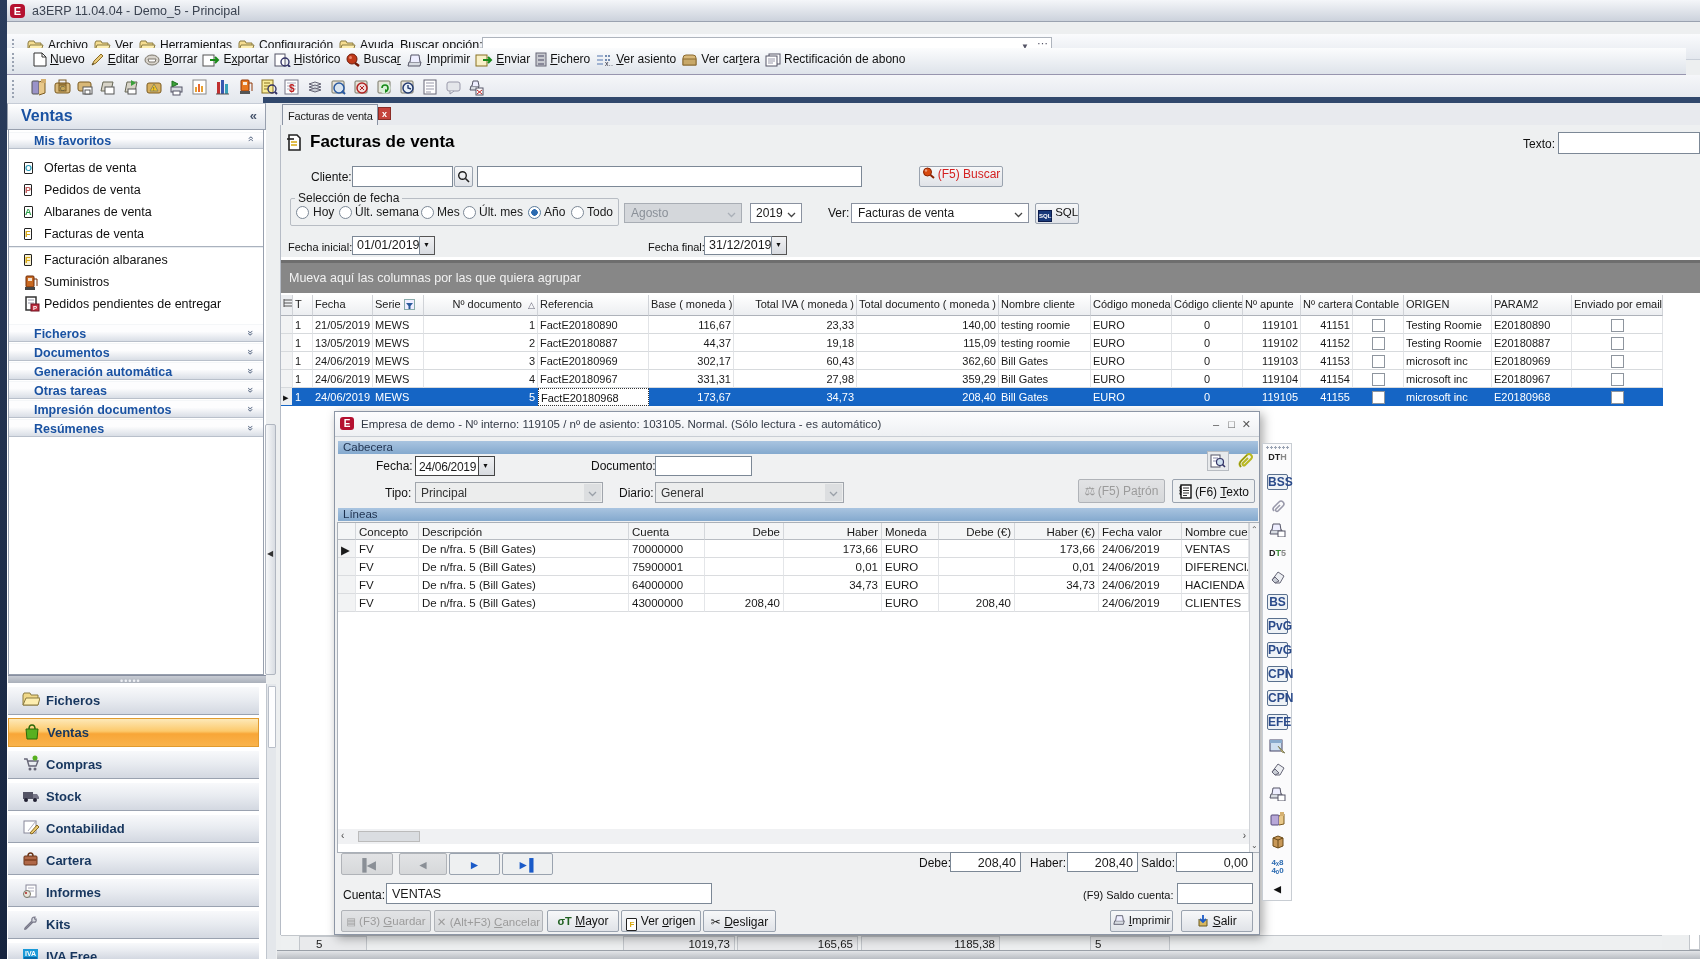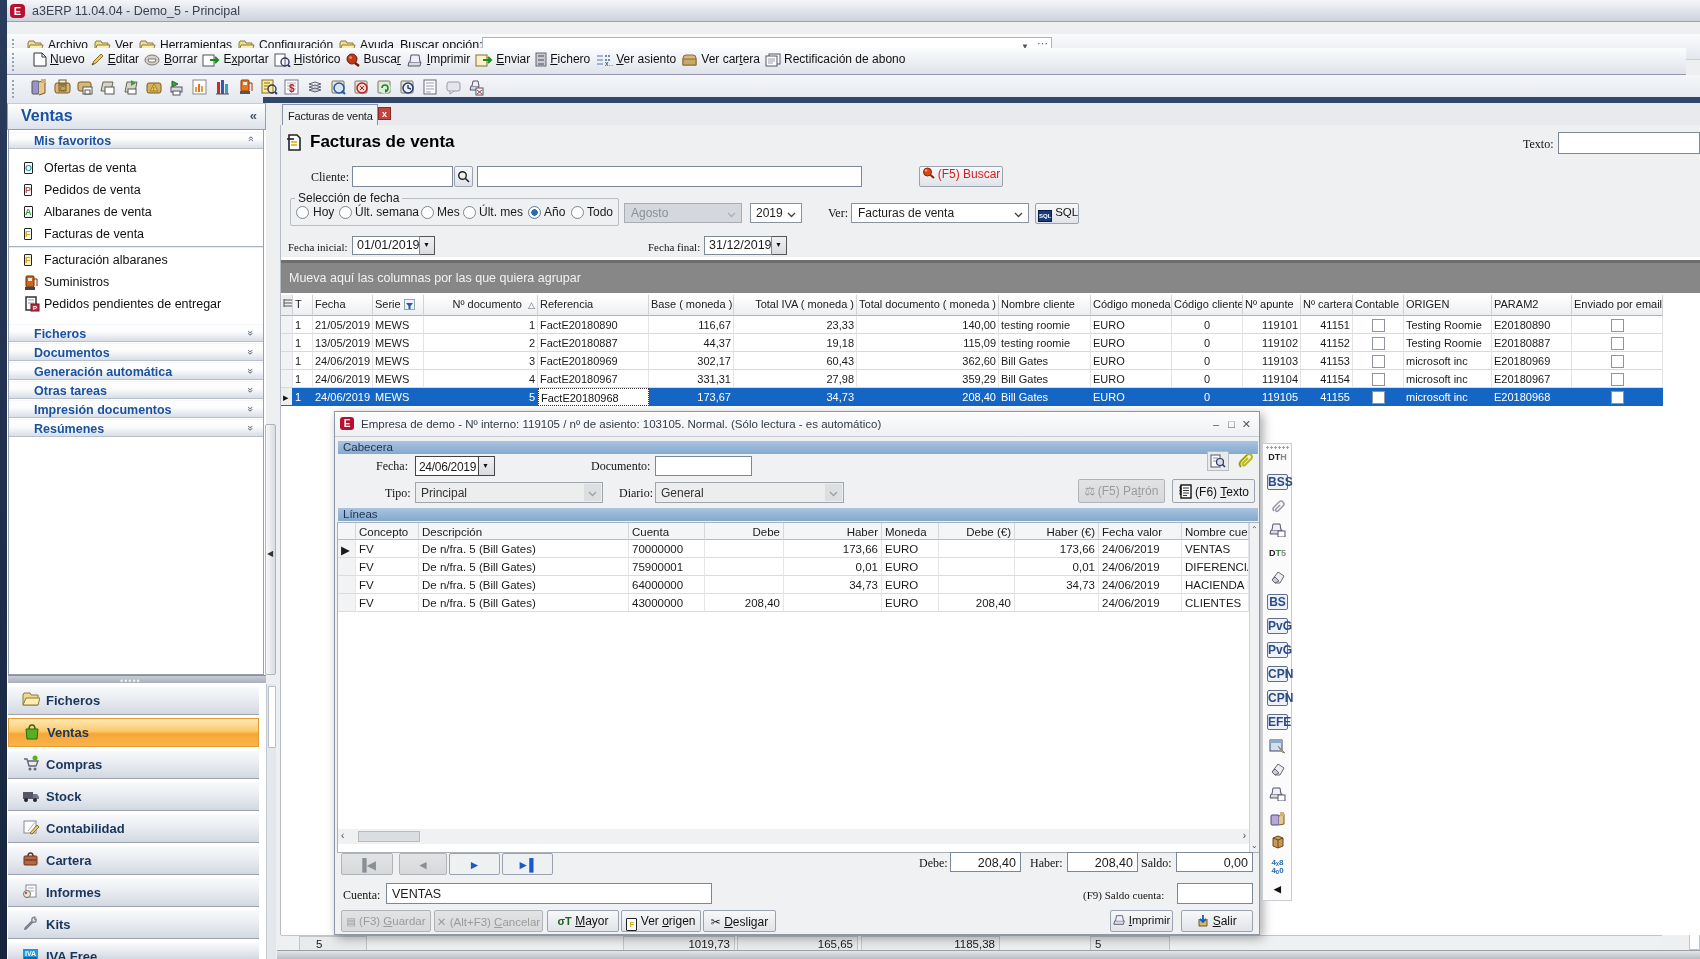--- a/index.html
+++ b/index.html
@@ -35,21 +35,21 @@
 #navbtns .nb{position:absolute;left:8px;width:251px;height:29px;background:linear-gradient(#f8f9fb,#e9ecf1 45%,#d3d8e1);border-top:1px solid #fff;border-bottom:1px solid #9aa2b0;}
 #navbtns .nb .t{position:absolute;left:38px;top:6px;font-size:13px;font-weight:bold;color:#17365e;}
 #navbtns .nb .i{position:absolute;left:14px;top:4px;width:18px;height:18px;}
 #navbtns .nb.sel{background:linear-gradient(#fde9b8,#fcc96b 45%,#f8a637 55%,#f9b34c);border:1px solid #e19b2f;}
 
 #tabstrip{left:280px;top:103px;width:1420px;height:22px;background:#e8eaee;}
 #tab1{left:282px;top:104px;width:96px;height:21px;background:#f0f1f3;border:1px solid #8a93a3;border-bottom:none;font-size:11px;letter-spacing:-0.2px;padding:5px 0 0 5px;white-space:nowrap;z-index:2;}
 #tabx{left:378px;top:107px;width:13px;height:13px;background:#c5443c;border:1px solid #8a2c26;color:#fff;font-size:9px;font-weight:bold;text-align:center;line-height:12px;}
 #content{left:280px;top:125px;width:1420px;height:810px;background:#eef0f1;border-left:1px solid #b6bcc6;}
 .inp{background:#fff;border:1px solid #7c8896;}
-.lbl{font-size:12px;color:#111;font-family:Liberation Serif, serif;}
+.lbl{font-size:12px;color:#111;}
 .btn{background:linear-gradient(#f7f8f9,#e0e3e8);border:1px solid #9aa3af;border-radius:2px;font-size:12px;color:#111;text-align:center;white-space:nowrap;overflow:hidden;}
 .btn.dis{color:#9b9b9b;background:linear-gradient(#e2e3e5,#d6d8da);border-color:#b0b3b8;}
 
 #groupband{z-index:2;left:281px;top:260px;width:1419px;height:33px;background:#878787;border-top:3px solid #6e6e6e;color:#f2f2f2;font-size:12.5px;padding:8px 0 0 8px;}
 .grow{z-index:3;display:grid;grid-template-columns:12px 20px 60px 51px 114px 111px 85px 123px 142px 92px 81px 71px 58px 52px 51px 88px 80px 91px;position:absolute;left:281px;width:1381px;height:18px;}
 .grow>div{border-right:1px solid #e2e4e7;border-bottom:1px solid #d7dadd;padding:3px 2px 0 2px;font-size:11px;white-space:nowrap;overflow:hidden;background:#fff;}
 .grow.hdr>div{background:linear-gradient(#ffffff,#eceef1);border-right:1px solid #d0d3d8;border-bottom:1px solid #aeb2ba;color:#202020;}
 .grow .r{text-align:right;}
 .grow .c{text-align:center;}
 .grow.sel>div{background:#1565c5;color:#fff;border-right:1px solid #1565c5;border-bottom:1px solid #1565c5;}

